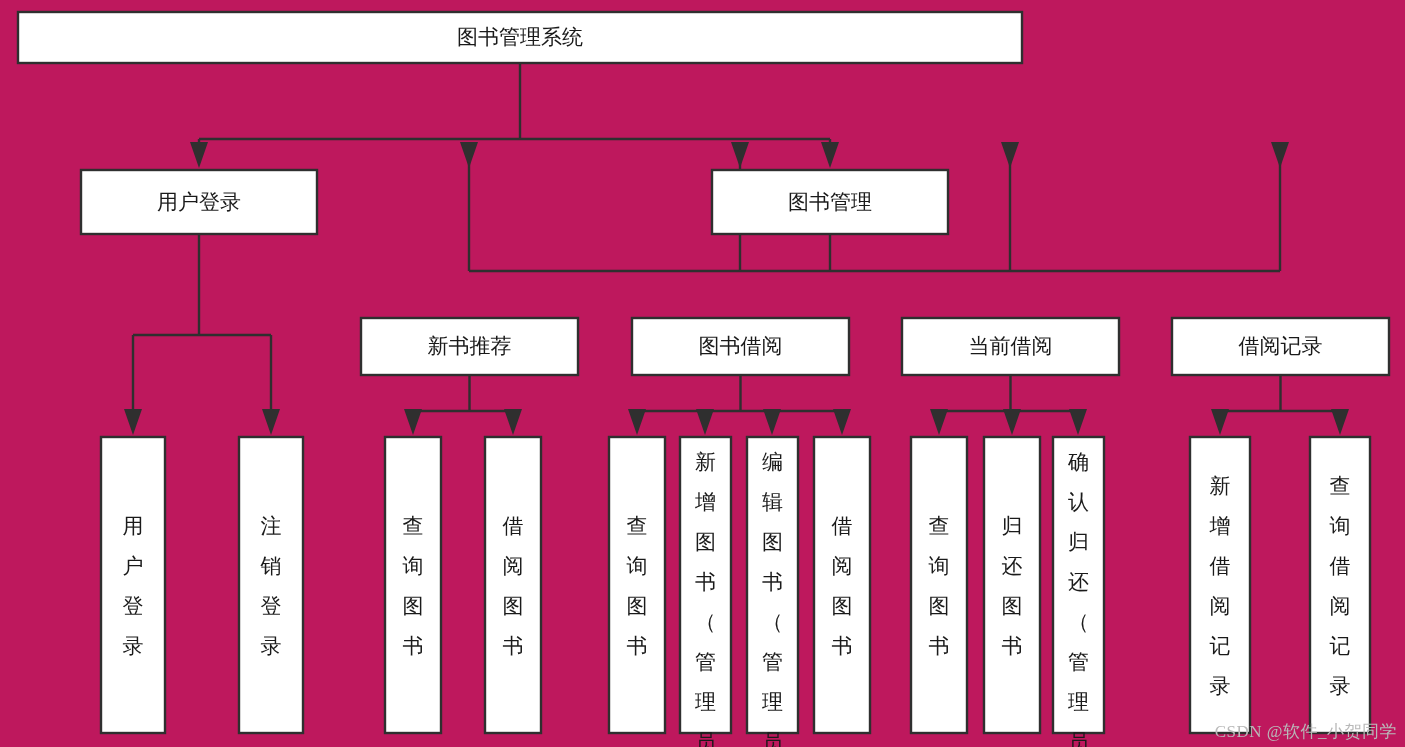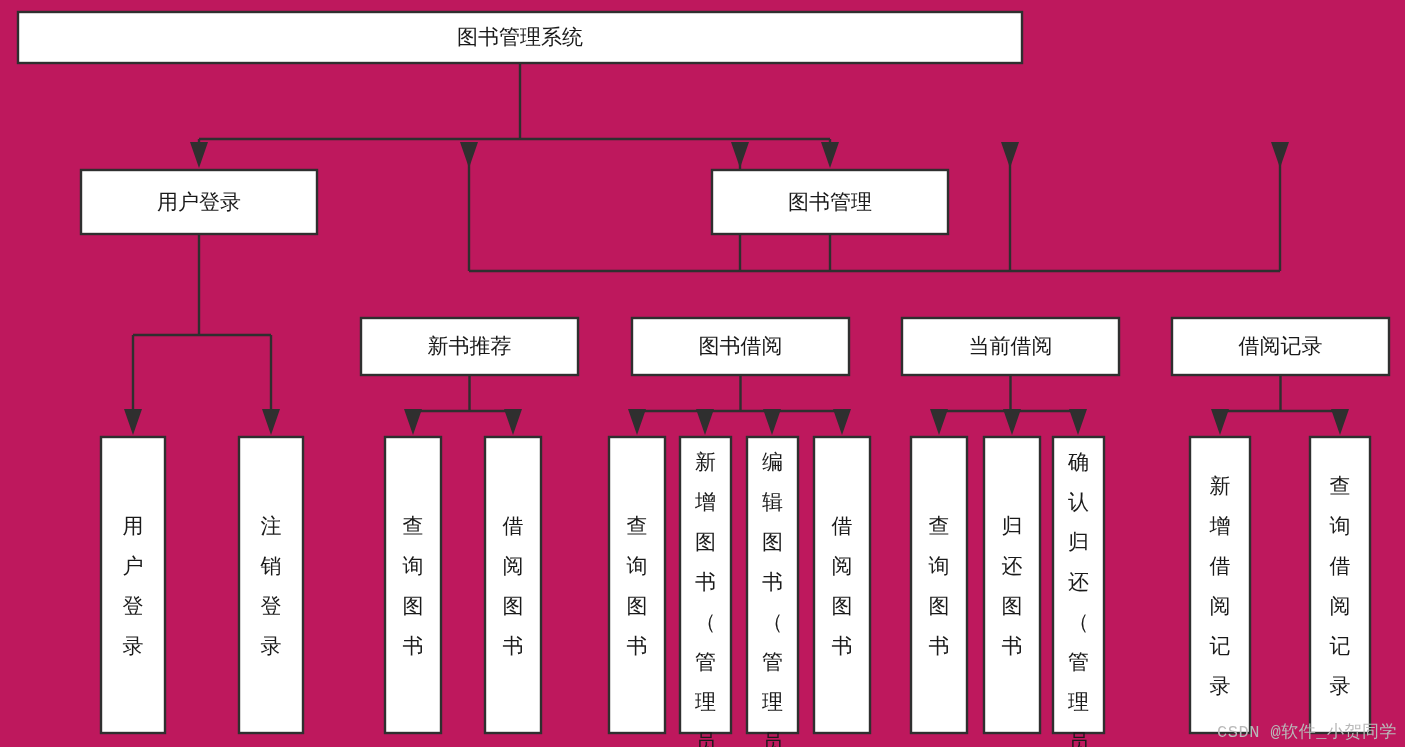--- a/index.html
+++ b/index.html
@@ -56,21 +56,21 @@
     font-family: "Liberation Sans", "DejaVu Sans", sans-serif;
     font-size: 21px;
     fill: #1a1a1a;
     text-anchor: middle;
     dominant-baseline: middle;
   }
   .watermark-text {
     position: absolute;
     right: 8px;
     bottom: 4px;
-    font-family: Liberation Mono, monospace;
+    font-family: Liberation Serif, serif;
     font-size: 17px;
     color: #b9b9b9;
     letter-spacing: 0.5px;
     user-select: none;
     pointer-events: none;
     white-space: nowrap;
   }
 </style>
 </head>
 <body>

